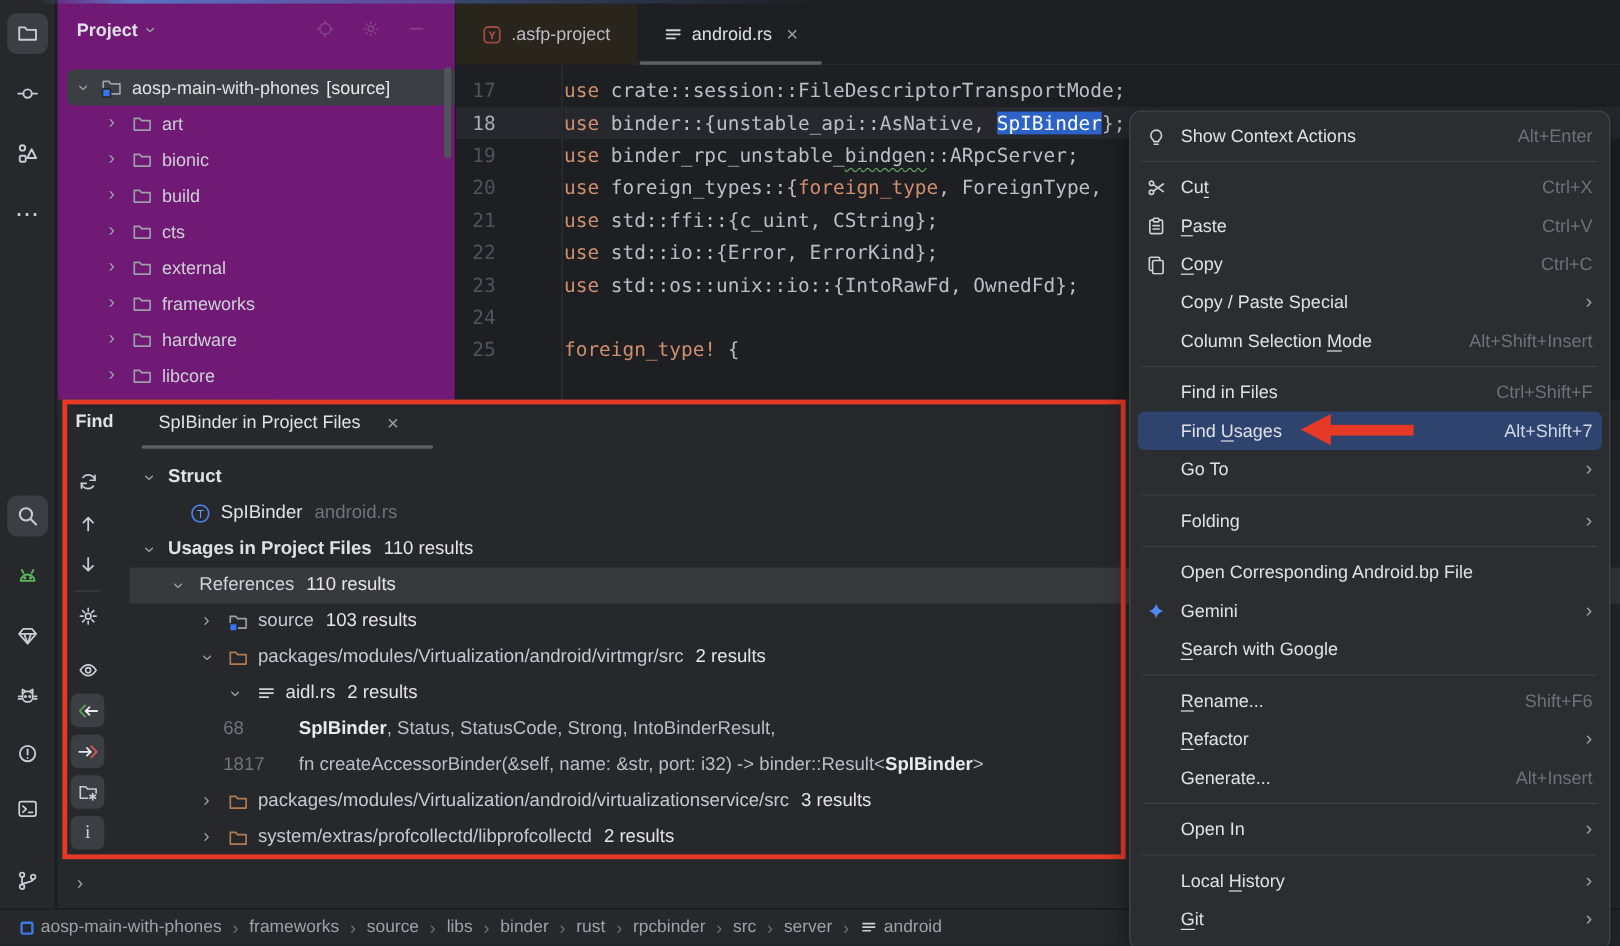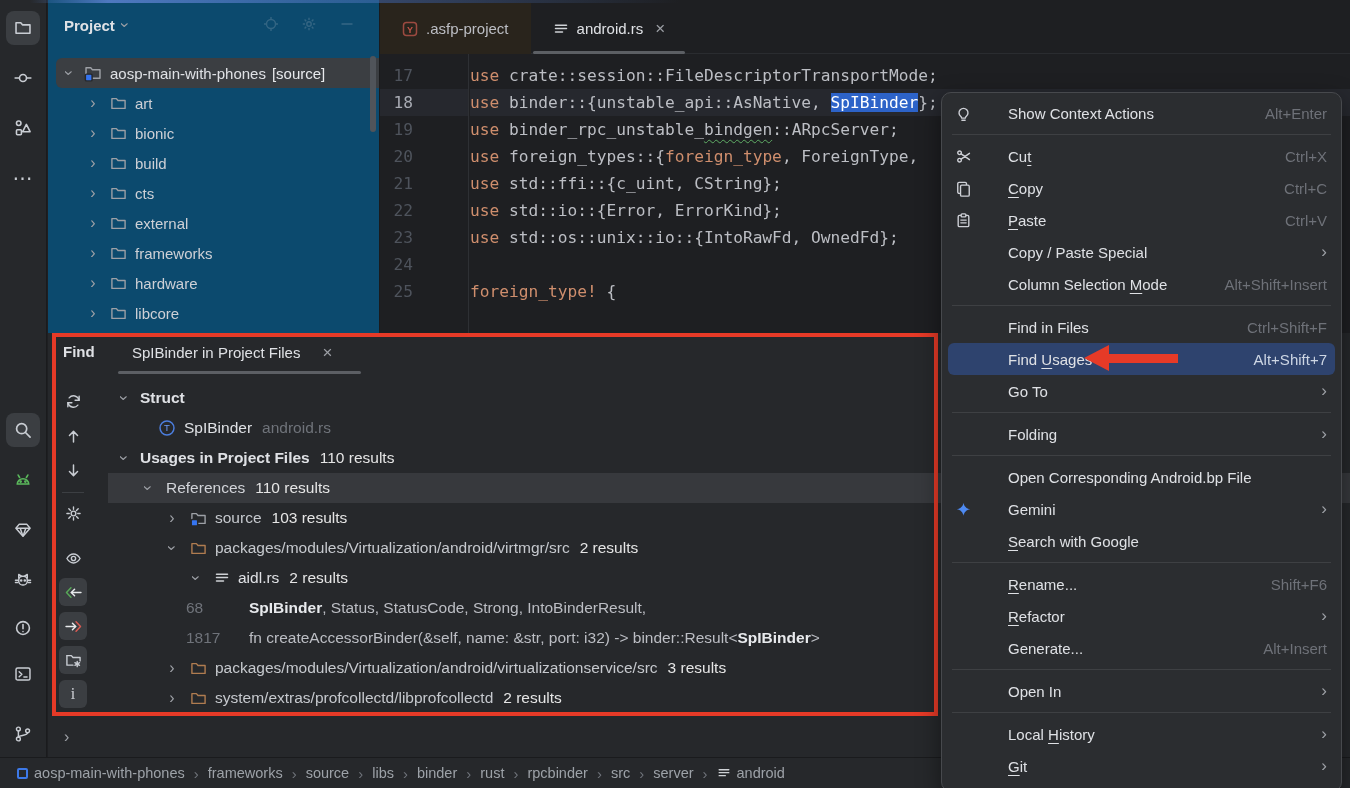--- a/index.html
+++ b/index.html
@@ -18,21 +18,21 @@
   .top-glow { position:absolute; left:30px; top:0; width:650px; height:3px; z-index:5;
     background:linear-gradient(90deg, rgba(60,100,180,0), rgba(86,125,200,.9) 12%, rgba(80,118,190,.55) 45%, rgba(60,100,180,0)); }
 
   
   .stripe { position:absolute; left:0; top:0; width:47px; height:757px; background:#26282b; border-right:1px solid #1a1b1d; z-index:4; }
   .sicon { position:absolute; left:6px; width:34px; height:34px; display:flex; align-items:center; justify-content:center; border-radius:8px; cursor:pointer; }
   .sicon.on { background:#3b3e42; }
   .more-dots { font-size:20px; color:#c9cdd3; letter-spacing:1px; }
 
   
-  .project { position:absolute; left:48px; top:0; width:332px; height:345px; background:#0c4a6e; border-right:1px solid #1a1b1d; z-index:3; }
+  .project { position:absolute; left:48px; top:0; width:332px; height:345px; background:#701a75; border-right:1px solid #1a1b1d; z-index:3; }
   .proj-header { position:absolute; left:0; top:0; right:0; height:50px; display:flex; align-items:center; padding-left:16px; }
   .proj-title { font-weight:600; color:#dfe1e5; }
   .chev { display:inline-block; font-size:16px; line-height:1; color:#9da0a6; font-weight:400; }
   .chev.open { transform:rotate(90deg); }
   .proj-caret { margin-left:7px; transform:rotate(90deg); }
   .hdr-ghosts { position:absolute; right:24px; top:16px; display:flex; gap:22px; opacity:.20; }
   .trow { position:absolute; left:0; right:0; height:30px; display:flex; align-items:center; cursor:pointer; }
   .trow .chev { width:18px; text-align:center; }
   .trow .lbl { margin-left:8px; color:#ced0d6; }
   .trow.selrow { left:8px; background:#3b3e42; border-radius:6px 0 0 6px; }
@@ -89,21 +89,21 @@
   
   .crumbs { position:absolute; left:0; right:0; bottom:0; height:31px; background:#26282b; border-top:1px solid #1a1b1d;
     display:flex; align-items:center; padding-left:17px; font-size:14.5px; color:#9da2a8; white-space:nowrap; z-index:3; }
   .crumb { display:flex; align-items:center; gap:6px; cursor:pointer; }
   .csep { margin:0 9px; color:#6f737a; font-size:15px; }
   .mod-ico { width:11px; height:11px; border:2px solid #3d79e8; border-radius:2px; }
 
   
   .menu { position:absolute; left:941px; top:92px; width:401px; height:700px; background:#2b2d30;
     border:1px solid #47494d; border-radius:10px; padding-top:4px; z-index:100; box-shadow:0 8px 24px rgba(0,0,0,.45); }
-  .mi { height:32px; display:flex; align-items:center; padding:0 14px 0 10px; cursor:pointer;gap:24px; }
+  .mi { height:32px; display:flex; align-items:center; padding:0 14px 0 10px; cursor:pointer; }
   .mi .mic { width:22px; margin-right:10px; display:flex; justify-content:center; }
   .mi .mlabel { color:#dfe1e5; }
   .mi .mlabel u { text-underline-offset:3px; }
   .mi .msc { margin-left:auto; color:#6e7178; }
   .mi .marrow { margin-left:auto; color:#9da0a6; font-size:17px; }
   .mi.sel { background:#2e436e; border-radius:6px; margin:0 6px; padding:0 8px 0 4px; }
   .mi.sel .msc { color:#cdd6e4; }
   .msep { height:1px; background:#3e4043; margin:5px 10px; }
 
   
@@ -537,37 +537,37 @@
           <circle cx="4.3" cy="11.5" r="1.7"></circle>
           <path d="M5.8 5.5 13.6 11M5.8 10.5 13.6 5"></path>
         </svg>
       </span>
     <span class="mlabel">Cu<u>t</u></span>
     <span class="msc">Ctrl+X</span>
   </div>
   <div class="mi">
     <span class="mic">
         <svg class="ico" width="17" height="17" viewBox="0 0 16 16" fill="none" stroke="#ced0d6" stroke-width="1.3" stroke-linejoin="round">
+          <rect x="3" y="3.2" width="10" height="10.6" rx="1.2"></rect>
+          <rect x="5.8" y="1.8" width="4.4" height="2.8" rx="0.8" fill="#2b2d30"></rect>
+          <path d="M5.5 7.6h5M5.5 10.2h5" stroke-linecap="round"></path>
+        </svg>
+      </span>
+    <span class="mlabel"><u>P</u>aste</span>
+    <span class="msc">Ctrl+V</span>
+  </div>
+  <div class="mi">
+    <span class="mic">
+        <svg class="ico" width="17" height="17" viewBox="0 0 16 16" fill="none" stroke="#ced0d6" stroke-width="1.3" stroke-linejoin="round">
           <rect x="2.6" y="2.2" width="8.2" height="10.4" rx="1.2"></rect>
           <rect x="5.2" y="4.8" width="8.2" height="10.4" rx="1.2" fill="#2b2d30"></rect>
         </svg>
       </span>
     <span class="mlabel"><u>C</u>opy</span>
     <span class="msc">Ctrl+C</span>
-  </div>
-  <div class="mi">
-    <span class="mic">
-        <svg class="ico" width="17" height="17" viewBox="0 0 16 16" fill="none" stroke="#ced0d6" stroke-width="1.3" stroke-linejoin="round">
-          <rect x="3" y="3.2" width="10" height="10.6" rx="1.2"></rect>
-          <rect x="5.8" y="1.8" width="4.4" height="2.8" rx="0.8" fill="#2b2d30"></rect>
-          <path d="M5.5 7.6h5M5.5 10.2h5" stroke-linecap="round"></path>
-        </svg>
-      </span>
-    <span class="mlabel"><u>P</u>aste</span>
-    <span class="msc">Ctrl+V</span>
   </div>
   <div class="mi">
     <span class="mic"></span>
     <span class="mlabel">Copy / Paste Special</span>
     <span class="marrow">›</span>
   </div>
   <div class="mi">
     <span class="mic"></span>
     <span class="mlabel">Column Selection <u>M</u>ode</span>
     <span class="msc">Alt+Shift+Insert</span>

